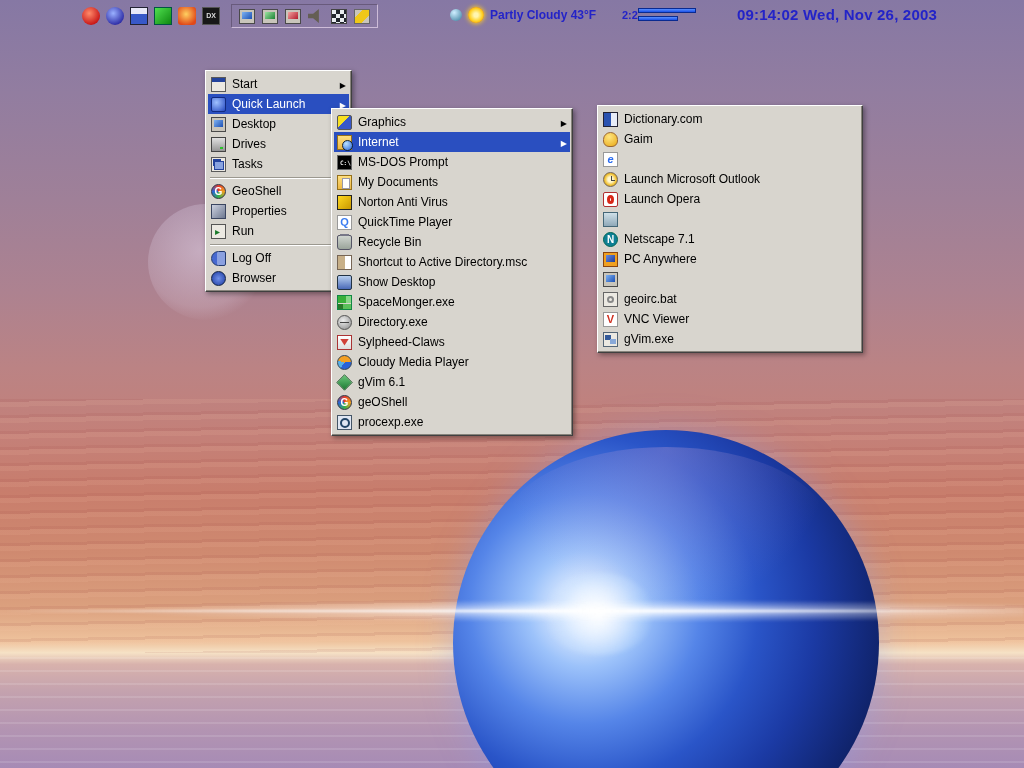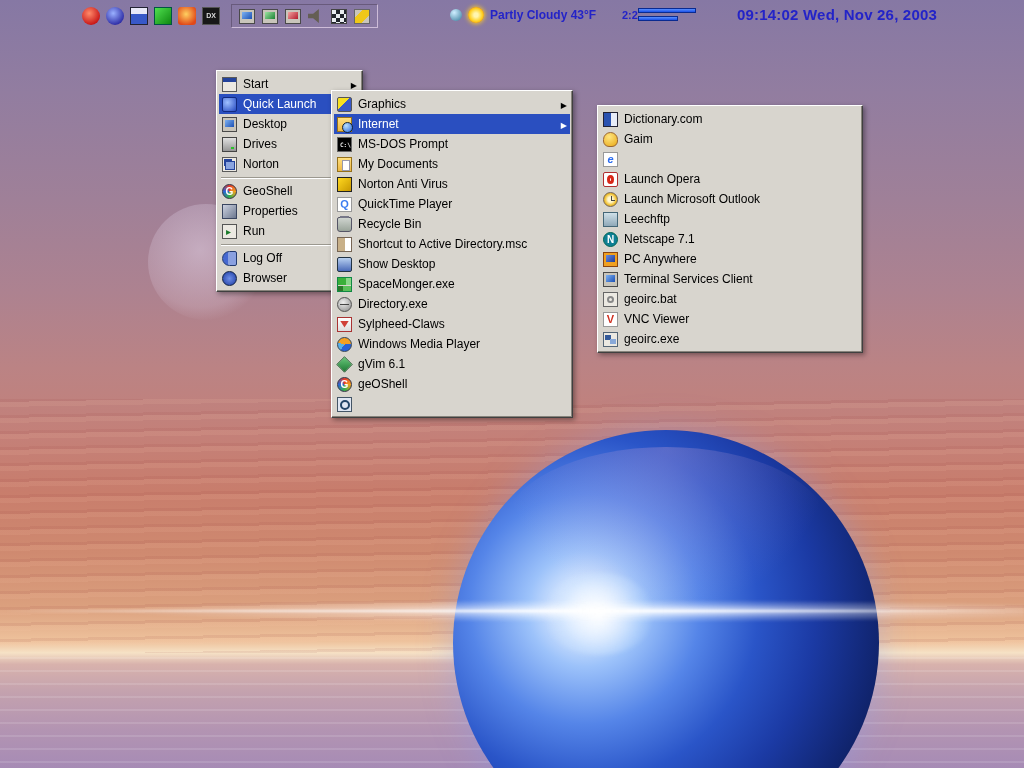--- a/index.html
+++ b/index.html
@@ -74,22 +74,22 @@
   .bars{display:flex;flex-direction:column;gap:3px;}
   .bar{height:5px;background:linear-gradient(180deg,#5a90ff,var(--meter-bar,#1b50e8));border:1px solid #0a2a90;}
   .bar1{width:58px;}  .bar2{width:40px;}
   .clock{position:absolute;left:737px;top:6px;font-size:15px;font-weight:bold;
     color:var(--taskbar-text,#2323c8);letter-spacing:.2px;white-space:nowrap;}
 
   
   .menu{position:absolute;z-index:20;background:var(--menu-bg,#d8d5ce);padding:3px 2px;
     border:1px solid;border-color:#ffffff #404040 #404040 #ffffff;
     box-shadow:inset -1px -1px 0 #87837b, 2px 2px 5px rgba(0,0,0,.38);}
-  #menu-start{left:216px;top:70px;width:147px;}
-  #menu-quick-launch{left:331px;top:90px;width:242px;}
+  #menu-start{left:205px;top:70px;width:147px;}
+  #menu-quick-launch{left:331px;top:108px;width:242px;}
   #menu-internet{left:597px;top:105px;width:266px;}
   .mi{display:flex;align-items:center;height:20px;padding:0 3px;font-size:12px;color:#000;
     white-space:nowrap;cursor:default;}
   .mi.hl{background:var(--menu-highlight,#2a4fc0);color:var(--highlight-text,#ffffff);}
   .lab{flex:1;overflow:hidden;}
   .mi-arrow{margin-left:8px;flex:none;}
   .mi-arrow::after{content:"▶";font-size:8px;font-family:"DejaVu Sans",sans-serif;}
   .sep{height:7px;margin:0 2px;position:relative;}
   .sep::before{content:"";position:absolute;left:0;right:0;top:3px;height:1px;background:#9b988f;}
   .sep::after{content:"";position:absolute;left:0;right:0;top:4px;height:1px;background:#ffffff;}
@@ -233,21 +233,21 @@
     <span class="lab">Desktop</span>
     <span class="mi-arrow"></span>
   </div>
   <div class="mi">
     <span class="ico idrv"></span>
     <span class="lab">Drives</span>
     <span class="mi-arrow"></span>
   </div>
   <div class="mi">
     <span class="ico itask"></span>
-    <span class="lab">Norton</span>
+    <span class="lab">Tasks</span>
     <span class="mi-arrow"></span>
   </div>
   <div class="sep"></div>
   <div class="mi">
     <span class="ico igeo"></span>
     <span class="lab">GeoShell</span>
     <span class="mi-arrow"></span>
   </div>
   <div class="mi">
     <span class="ico itool"></span>
@@ -314,76 +314,75 @@
   <div class="mi">
     <span class="ico iscr"></span>
     <span class="lab">Directory.exe</span>
   </div>
   <div class="mi">
     <span class="ico isyl"></span>
     <span class="lab">Sylpheed-Claws</span>
   </div>
   <div class="mi">
     <span class="ico iwmp"></span>
-    <span class="lab">Windows Media Player</span>
+    <span class="lab">Cloudy Media Player</span>
   </div>
   <div class="mi">
     <span class="ico ivim"></span>
     <span class="lab">gVim 6.1</span>
   </div>
   <div class="mi">
     <span class="ico igeo"></span>
     <span class="lab">geOShell</span>
   </div>
   <div class="mi">
     <span class="ico ipx"></span>
+    <span class="lab">procexp.exe</span>
   </div>
 </div>
 
 <div class="menu" id="menu-internet">
   <div class="mi">
     <span class="ico idic"></span>
     <span class="lab">Dictionary.com</span>
   </div>
   <div class="mi">
     <span class="ico igaim"></span>
     <span class="lab">Gaim</span>
   </div>
   <div class="mi">
     <span class="ico ilet iie"></span>
   </div>
   <div class="mi">
+    <span class="ico iout"></span>
+    <span class="lab">Launch Microsoft Outlook</span>
+  </div>
+  <div class="mi">
     <span class="ico iop"></span>
     <span class="lab">Launch Opera</span>
   </div>
   <div class="mi">
-    <span class="ico iout"></span>
-    <span class="lab">Launch Microsoft Outlook</span>
-  </div>
-  <div class="mi">
     <span class="ico ilee"></span>
-    <span class="lab">Leechftp</span>
   </div>
   <div class="mi">
     <span class="ico ins"></span>
     <span class="lab">Netscape 7.1</span>
   </div>
   <div class="mi">
     <span class="ico ipca"></span>
     <span class="lab">PC Anywhere</span>
   </div>
   <div class="mi">
     <span class="ico imon"></span>
-    <span class="lab">Terminal Services Client</span>
   </div>
   <div class="mi">
     <span class="ico ibat"></span>
     <span class="lab">geoirc.bat</span>
   </div>
   <div class="mi">
     <span class="ico ilet ivnc"></span>
     <span class="lab">VNC Viewer</span>
   </div>
   <div class="mi">
     <span class="ico iput"></span>
-    <span class="lab">geoirc.exe</span>
+    <span class="lab">gVim.exe</span>
   </div>
 </div>
 
 </body></html>

